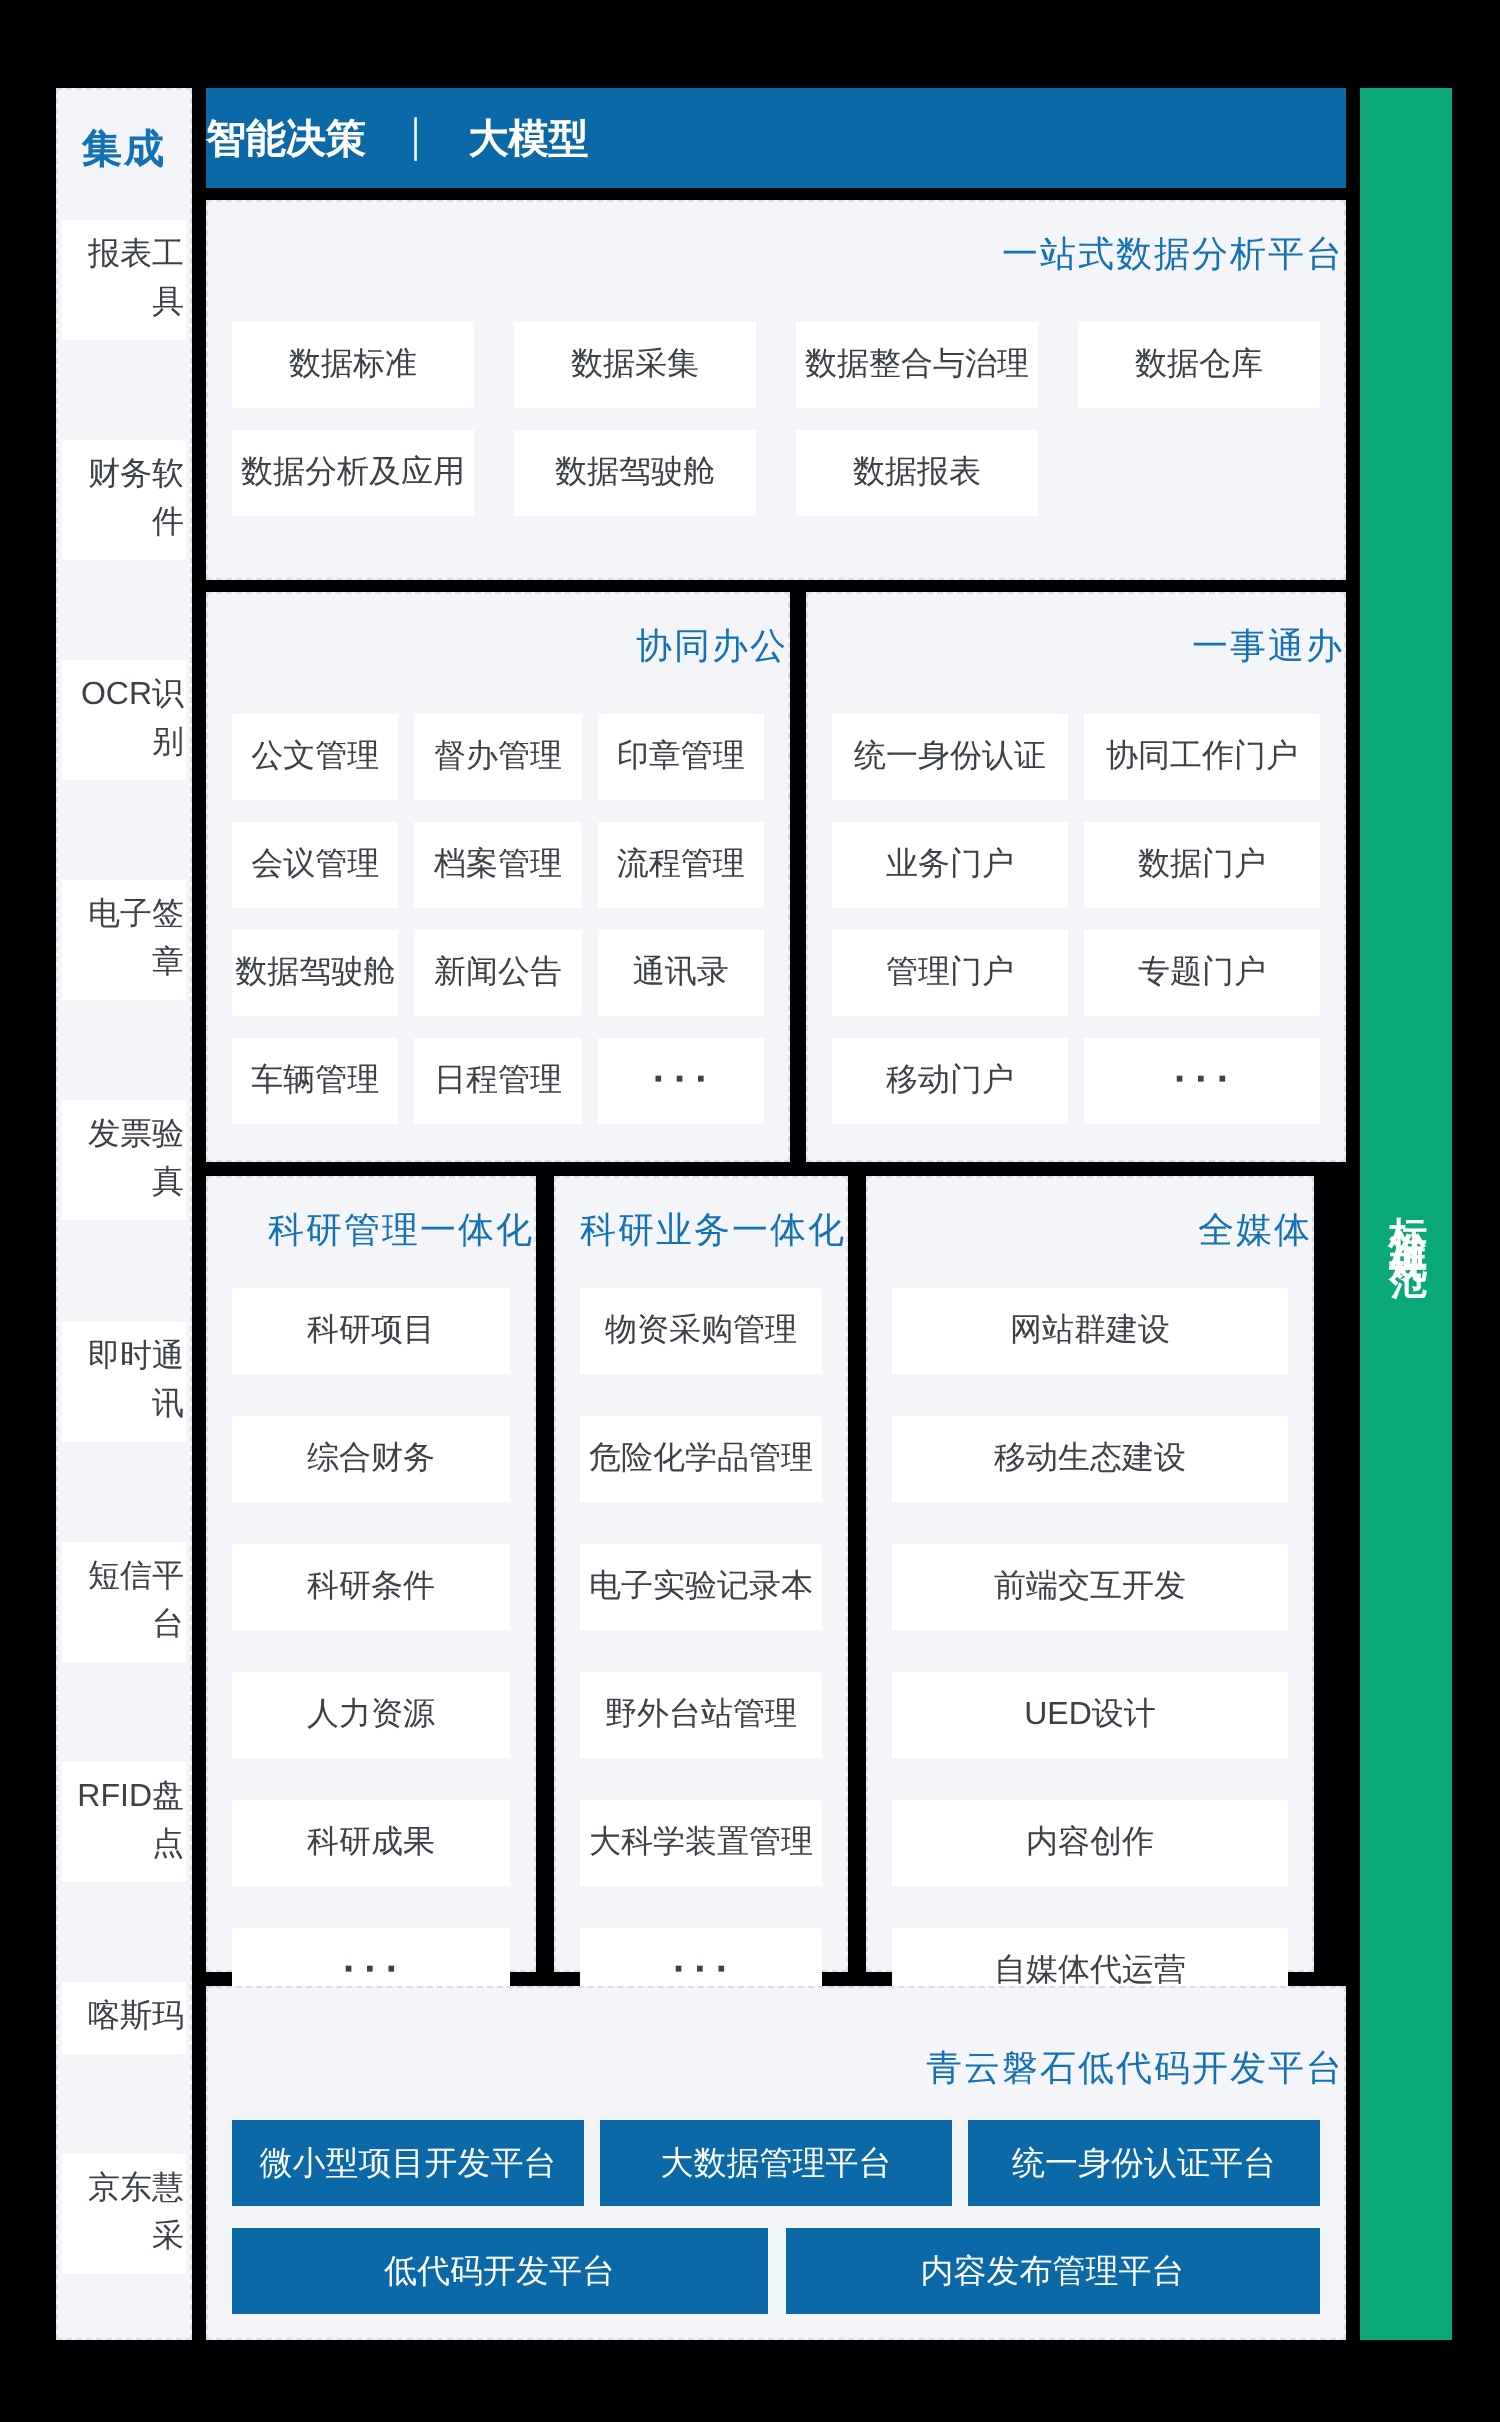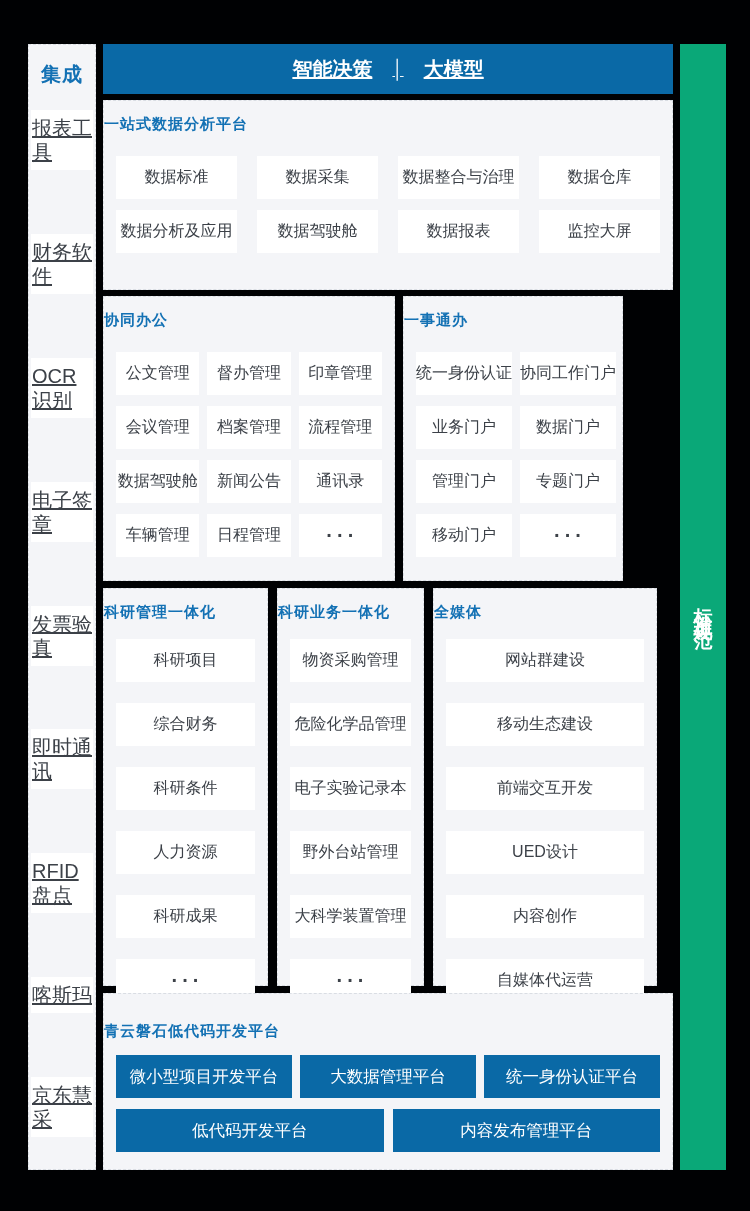--- a/index.html
+++ b/index.html
@@ -11,41 +11,41 @@
   body{background:#000; font-family:"Liberation Sans","DejaVu Sans",sans-serif;}
   .page{position:relative; width:750px; height:1211px; background:var(--page_bg);
         padding:44px 24px 41px 28px; display:flex; gap:7px; overflow:hidden;}
 
   
   .sidebar{width:68px; height:1126px; background:var(--panel_bg);
            border:1px dashed var(--dash); display:flex; flex-direction:column; align-items:center;}
   .sidebar-title{padding-top:16px; font-size:20px; font-weight:700; color:var(--title_blue); letter-spacing:1px;}
   .sidebar-items{flex:1; width:100%; display:flex; flex-direction:column; align-items:center;
                  justify-content:space-between; padding:22px 0 32px;}
-  .side-card{width:62px; background:var(--card_bg); color:var(--text); font-size:20px;
-             line-height:24px; text-align:left; padding:6px 1px;text-decoration:underline;}
+  .side-card{width:62px; background:var(--card_bg); color:var(--text); font-size:16px;
+             line-height:24px; text-align:right; padding:6px 1px;}
 
   
   .main{width:570px; height:1126px; display:flex; flex-direction:column;}
   .top-bar{height:50px; background:var(--primary); color:#fff; font-size:20px; font-weight:700;
-           display:flex; align-items:center; justify-content:center; margin-bottom:6px;text-decoration:underline;}
+           display:flex; align-items:center; justify-content:flex-start; margin-bottom:6px;}
   .top-bar .sep{margin:0 20px; font-weight:400; font-size:18px; opacity:.95;}
 
   .panel{background:var(--panel_bg); border:1px dashed var(--dash);}
-  .sec-title{padding-top:14px; text-align:left; color:var(--title_blue); font-size:15px; font-weight:700; letter-spacing:1px;}
+  .sec-title{padding-top:14px; text-align:right; color:var(--title_blue); font-size:18px; font-weight:400; letter-spacing:1px;}
   .cell{background:var(--card_bg); color:var(--text); font-size:16px; height:43px;
         display:flex; align-items:center; justify-content:center; white-space:nowrap;}
   .dots{font-size:20px; font-weight:700; letter-spacing:4px; padding-left:4px;}
 
   .sec1{height:190px; margin-bottom:6px;}
   .sec1 .grid{margin:22px 12px 0; display:grid; grid-template-columns:repeat(4,1fr); gap:11px 20px;}
 
   .row2{height:285px; margin-bottom:7px; display:flex; gap:8px;border-radius:21px;}
   .p-collab{width:292px;}
-  .p-onestop{width:220px;}
+  .p-onestop{width:270px;}
   .p-collab .grid{margin:22px 12px 0; display:grid; grid-template-columns:repeat(3,1fr); gap:11px 8px;}
   .p-onestop .grid{margin:22px 12px 0; display:grid; grid-template-columns:repeat(2,1fr); gap:11px 8px;}
 
   .row3{height:398px; margin-bottom:7px; display:flex; gap:9px;}
   .p-rm{width:165px;} .p-rb{width:147px;} .p-om{width:224px;}
   .row3 .list{margin:17px 12px 0; display:flex; flex-direction:column; gap:21px;}
 
   .sec4{height:177px;}
   .sec4 .sec-title{padding-top:28px;}
   .btn-row1{margin:14px 12px 0; display:grid; grid-template-columns:repeat(3,1fr); gap:8px;}
@@ -65,20 +65,21 @@
 
   <div class="sidebar">
     <div class="sidebar-title">集成</div>
     <div class="sidebar-items">
       <div class="side-card">报表工具</div>
       <div class="side-card">财务软件</div>
       <div class="side-card">OCR识别</div>
       <div class="side-card">电子签章</div>
       <div class="side-card">发票验真</div>
       <div class="side-card">即时通讯</div>
+      <div class="side-card">短信平台</div>
       <div class="side-card">RFID盘点</div>
       <div class="side-card">喀斯玛</div>
       <div class="side-card">京东慧采</div>
     </div>
   </div>
 
   <div class="main">
 
     <div class="top-bar">
       <span>智能决策</span>
@@ -89,21 +90,20 @@
     <div class="panel sec1">
       <div class="sec-title">一站式数据分析平台</div>
       <div class="grid">
         <div class="cell">数据标准</div>
         <div class="cell">数据采集</div>
         <div class="cell">数据整合与治理</div>
         <div class="cell">数据仓库</div>
         <div class="cell">数据分析及应用</div>
         <div class="cell">数据驾驶舱</div>
         <div class="cell">数据报表</div>
-        <div class="cell">监控大屏</div>
       </div>
     </div>
 
     <div class="row2">
       <div class="panel p-collab">
         <div class="sec-title">协同办公</div>
         <div class="grid">
           <div class="cell">公文管理</div>
           <div class="cell">督办管理</div>
           <div class="cell">印章管理</div>

